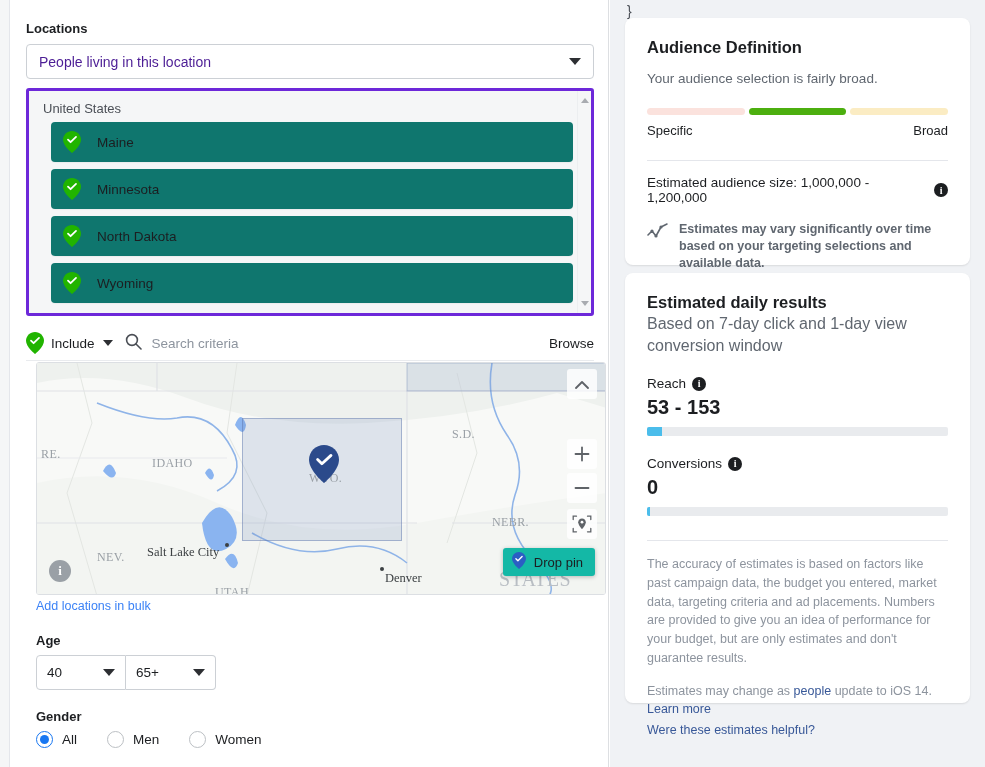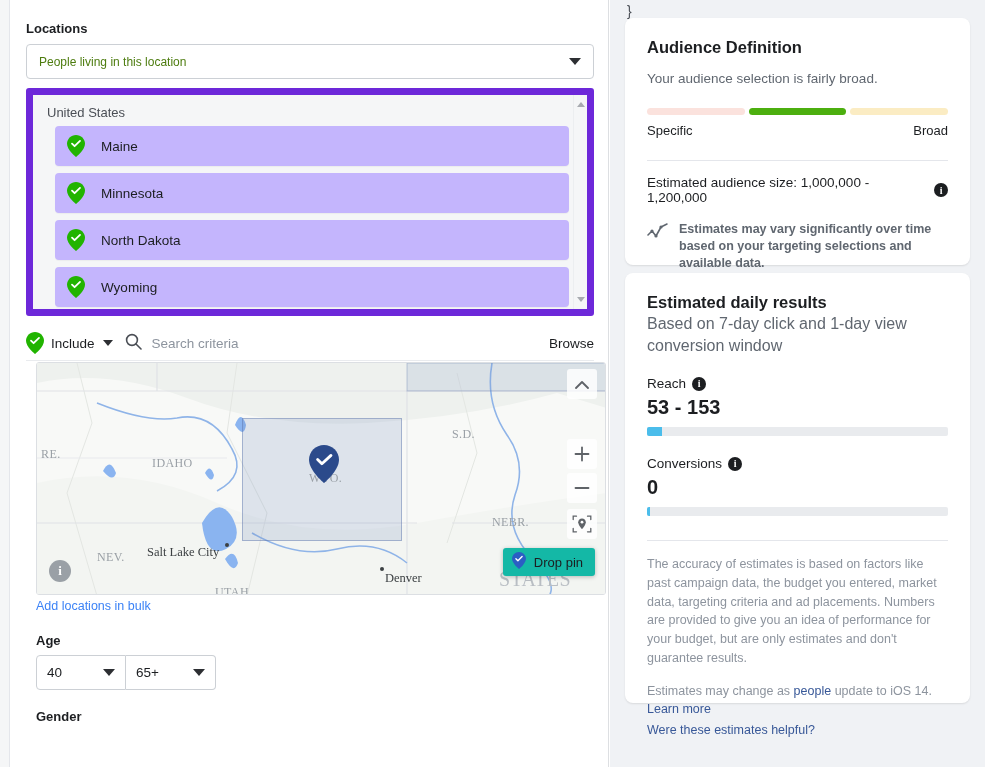--- a/index.html
+++ b/index.html
@@ -25,40 +25,40 @@
   .section-label {
     font-size:13px; font-weight:bold; color:#1c1e21;
     margin:0; padding:0;
   }
   #lbl-locations { position:absolute; left:15px; top:21px; }
 
   .select-box {
     position:absolute; left:15px; top:44px; width:568px; height:35px;
     border:1px solid #ccd0d5; border-radius:4px; background:#fff;
     display:flex; align-items:center; padding:0 12px;
-    font-size:12px; color:#4d7c0f;
+    font-size:14px; color:#4c1d95;
   }
   .select-box .caret { margin-left:auto; }
   .caret {
     width:0;height:0;border-left:6px solid transparent;border-right:6px solid transparent;
     border-top:7px solid #2d2f33;
   }
   .caret.sm { border-left-width:5px;border-right-width:5px;border-top-width:6px; }
 
   
   .loc-list-wrap {
     position:absolute; left:15px; top:88px; width:568px; height:228px;
-    background:#f5f6f7; border:7px solid #6d28d9; border-radius:3px;
+    background:#f5f6f7; border:3px solid #6d28d9; border-radius:3px;
     overflow:hidden;
   }
   .loc-country {
     font-size:13px; color:#4b4f56; padding:10px 0 6px 14px;
   }
   .loc-item {
-    margin:0 18px 7px 22px; height:40px; background:#c4b5fd;
+    margin:0 18px 7px 22px; height:40px; background:#0f766e;
     border-radius:4px; display:flex; align-items:center;
     padding-left:12px; font-size:13.5px; color:#1c1e21;
     box-shadow:0 1px 1px rgba(0,0,0,.04);
   }
   .loc-item .pin { margin-right:16px; }
   .scroll-track {
     position:absolute; right:0; top:0; width:14px; height:100%;
     background:#f5f6f7; border-left:1px solid #eceef0;
   }
   .sc-arrow { position:absolute; left:3px; width:0;height:0;
@@ -387,20 +387,34 @@
         <span>40</span>
         <span class="caret"></span>
       </div>
       <div class="age-sel">
         <span>65+</span>
         <span class="caret"></span>
       </div>
     </div>
 
     <div class="section-label" id="lbl-gender">Gender</div>
+    <div class="gender-row">
+      <label class="radio-item">
+        <span class="radio on"></span>
+        <span>All</span>
+      </label>
+      <label class="radio-item">
+        <span class="radio"></span>
+        <span>Men</span>
+      </label>
+      <label class="radio-item">
+        <span class="radio"></span>
+        <span>Women</span>
+      </label>
+    </div>
   </div>
 
   <div class="right-panel">
     <div class="stray">}</div>
 
     <div class="card" id="card-audience">
       <div class="card-inner">
         <div class="card-title">Audience Definition</div>
         <div class="card-sub">Your audience selection is fairly broad.</div>
 

